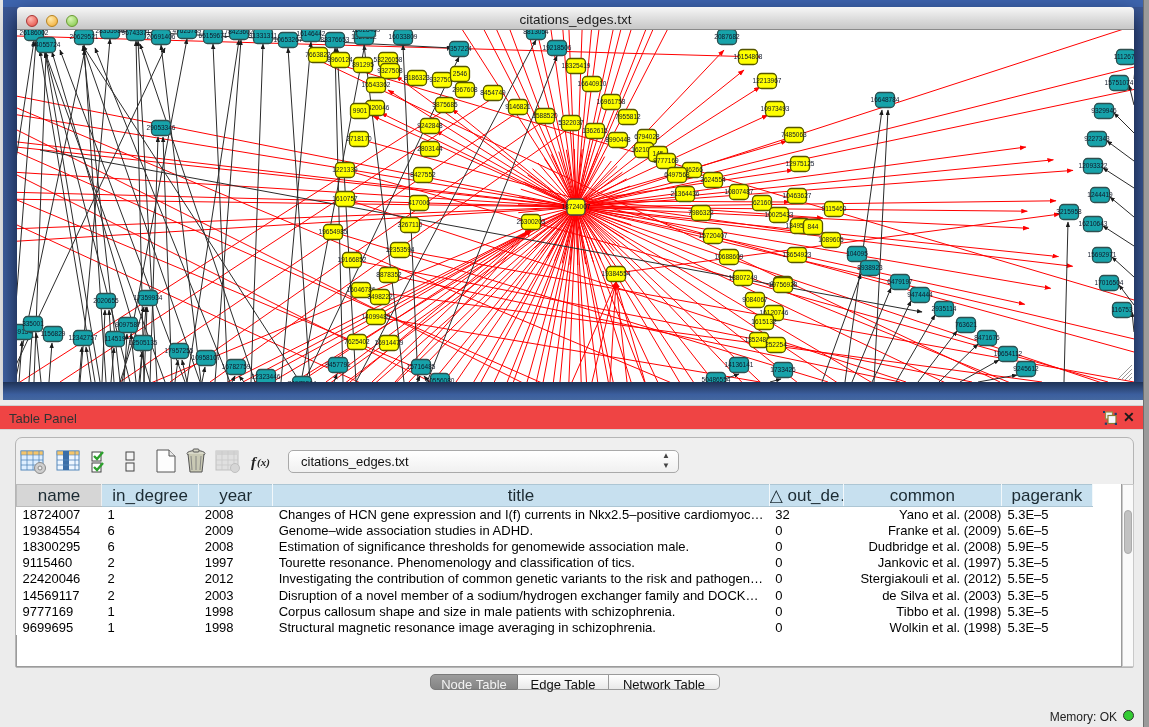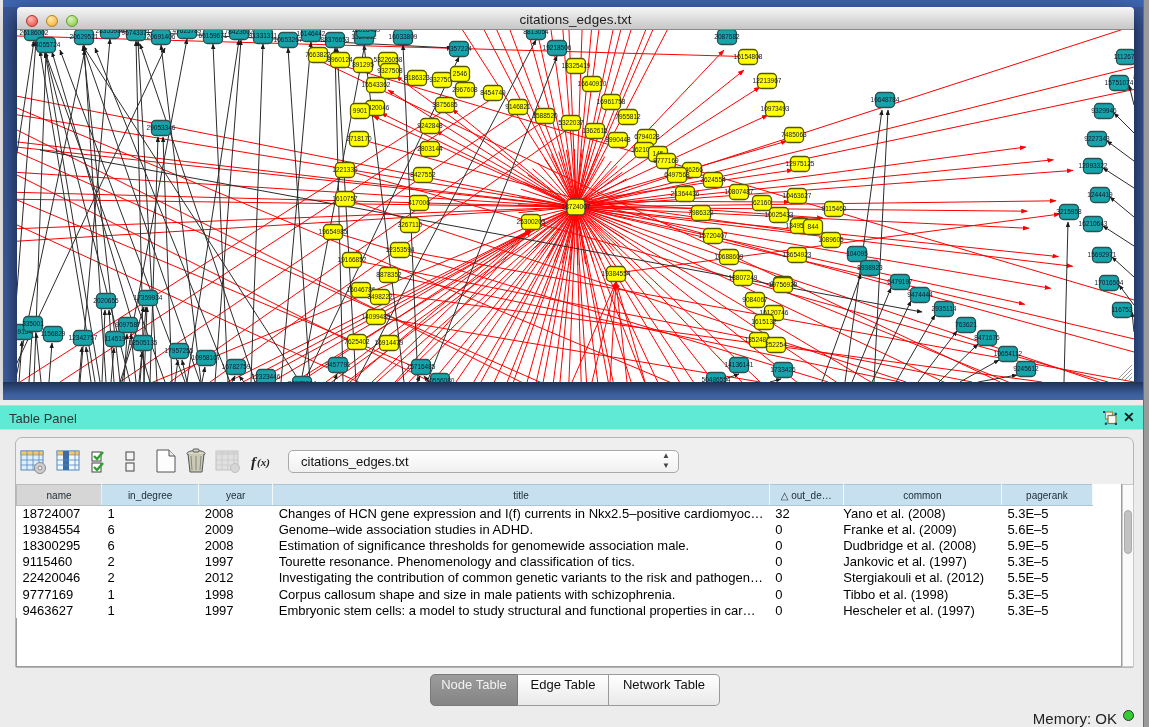--- a/index.html
+++ b/index.html
@@ -4,37 +4,37 @@
 html,body{width:1149px;height:727px;overflow:hidden;font-family:"Liberation Sans",sans-serif}
 #root{position:relative;width:1149px;height:727px;background:#ececec}
 #desk{position:absolute;left:0;top:0;width:1149px;height:400px;background:linear-gradient(180deg,#3a5795,#4164a6)}
 #edgeL{position:absolute;left:0;top:0;width:3px;height:400px;background:#e7e7e7}
 #edgeR{position:absolute;right:0;top:0;width:6px;height:727px;background:#9a9a9a;border-left:1px solid #6e6e6e}
 #win{position:absolute;left:17px;top:7px;width:1117px;height:375px;border:1px solid #5a5a5a;border-radius:5px 5px 0 0;box-shadow:0 10px 20px 2px rgba(3,8,25,.75);background:#fff}
 #titlebar{position:absolute;left:0;top:0;width:100%;height:23px;border-radius:4px 4px 0 0;background:linear-gradient(180deg,#f7f7f7 0%,#e3e3e3 40%,#c9c9c9 95%);border-bottom:1px solid #8a8a8a}
 #title{position:absolute;left:0;top:5px;width:100%;text-align:center;font-size:13.5px;font-weight:normal;color:#1c1c1c}
 .tl{position:absolute;top:8px;width:12px;height:12px;border-radius:50%}
 #tb{position:absolute;left:0;top:400px;width:1149px;height:327px;background:#ececec}
-#tph{position:absolute;left:0;top:5px;width:1149px;height:25px;background:#5eead4;border-top:1px solid #cfcfcf;border-bottom:1px solid #d6d6d6}
+#tph{position:absolute;left:0;top:5px;width:1149px;height:25px;background:#ef4444;border-top:1px solid #cfcfcf;border-bottom:1px solid #d6d6d6}
 #tph span{position:absolute;left:9px;top:5px;font-size:13px;color:#333}
 #panel{position:absolute;left:15px;top:437px;width:1119px;height:231px;background:#efefef;border:1px solid #b5b5b5;border-radius:7px 7px 2px 2px}
 #combo{position:absolute;left:288px;top:450px;width:391px;height:23px;background:linear-gradient(#ffffff,#f0f0f0);border:1px solid #a9a9a9;border-radius:5px;font-size:13px;color:#111;line-height:21px;padding-left:12px}
 #combo .st{position:absolute;right:8px;top:0;font-size:8px;color:#444;line-height:10px;text-align:center}
 table{position:absolute;left:16px;top:484px;width:1077px;border-collapse:collapse;table-layout:fixed;font-size:13px;background:#fff}
-th{background:#c7e0ef;border:1px solid #adc6d4;border-right:1px solid #f2f8fb;font-weight:normal;font-size:10px;height:21px;color:#1c2b33;overflow:hidden;white-space:nowrap}
+th{background:#c7e0ef;border:1px solid #adc6d4;border-right:1px solid #f2f8fb;font-weight:normal;font-size:17px;height:21px;color:#1c2b33;overflow:hidden;white-space:nowrap}
 th:first-child{background:#d6d6d6;border-color:#bbb;border-right-color:#eee}
-td:nth-child(6){text-align:left;padding:0}
+td:nth-child(6){text-align:right;padding:0}
 td{height:16.1px;padding:0 0 0 6px;color:#000;overflow:hidden;white-space:nowrap;border:0}
 #tablewrap{position:absolute;left:16px;top:484px;width:1106px;height:183px;background:#fff;border:1px solid #9b9b9b;border-top:0}
 #vscroll{position:absolute;left:1122px;top:484px;width:12px;height:183px;background:#fafafa;border:1px solid #c9c9c9}
 #vthumb{position:absolute;left:1124px;top:510px;width:8px;height:44px;border-radius:4px;background:#c2c2c2;border:1px solid #ababab}
 #tabs{position:absolute;left:430px;top:674px;height:20px;display:flex;font-size:13px}
-#tabs div{height:32px;line-height:19px;text-align:center;border:1px solid #9a9a9a;background:linear-gradient(#fff,#e9e9e9);color:#111}
+#tabs div{height:16px;line-height:19px;text-align:center;border:1px solid #9a9a9a;background:linear-gradient(#fff,#e9e9e9);color:#111}
 #tabs .sel{background:linear-gradient(#9c9c9c,#848484);color:#f2f2f2;border-color:#7a7a7a}
-#mem{position:absolute;right:32px;top:710px;font-size:15px;color:#222}
+#mem{position:absolute;right:32px;top:710px;font-size:12px;color:#222}
 #memdot{position:absolute;right:15px;top:710px;width:11px;height:11px;border-radius:50%;background:#33cc33;border:1px solid #333}
 #flt{position:absolute;left:1103px;top:411px;width:14px;height:14px}
 #clsx{position:absolute;left:1123px;top:409px;font-size:14px;font-weight:bold;color:#1a1a1a}
 </style></head><body>
 <div id="root">
  <div id="desk"></div>
  <div style="position:absolute;left:3px;top:0;width:1143px;height:7px;background:#3e65af"></div>
  <div id="edgeL"></div>
  <div id="win"></div>
  <div style="position:absolute;left:3px;top:382px;width:1143px;height:18px;background:linear-gradient(180deg,#1f3356,#3c5f9e 70%,#44679f)"></div>
@@ -727,35 +727,44 @@
 <tr>
           <td>22420046</td>
           <td>2</td>
           <td>2012</td>
           <td>Investigating the contribution of common genetic variants to the risk and pathogen…</td>
           <td>0</td>
           <td>Stergiakouli et al. (2012)</td>
           <td>5.5E–5</td>
         </tr>
 <tr>
+          <td>14569117</td>
+          <td>2</td>
+          <td>2003</td>
+          <td>Disruption of a novel member of a sodium/hydrogen exchanger family and DOCK…</td>
+          <td>0</td>
+          <td>de Silva et al. (2003)</td>
+          <td>5.3E–5</td>
+        </tr>
+<tr>
           <td>9777169</td>
           <td>1</td>
           <td>1998</td>
           <td>Corpus callosum shape and size in male patients with schizophrenia.</td>
           <td>0</td>
           <td>Tibbo et al. (1998)</td>
           <td>5.3E–5</td>
         </tr>
 <tr>
-          <td>9463627</td>
+          <td>9699695</td>
           <td>1</td>
-          <td>1997</td>
-          <td>Embryonic stem cells: a model to study structural and functional properties in car…</td>
+          <td>1998</td>
+          <td>Structural magnetic resonance image averaging in schizophrenia.</td>
           <td>0</td>
-          <td>Hescheler et al. (1997)</td>
+          <td>Wolkin et al. (1998)</td>
           <td>5.3E–5</td>
         </tr>
   </tbody>
  </table>
  <div id="vscroll"></div>
     <div id="vthumb"></div>
  <div id="tabs">
    <div class="sel" style="width:88px;border-radius:5px 0 0 5px">Node Table</div>
    <div style="width:91px;border-left:0">Edge Table</div>
    <div style="width:111px;border-left:0;border-radius:0 5px 5px 0">Network Table</div>

